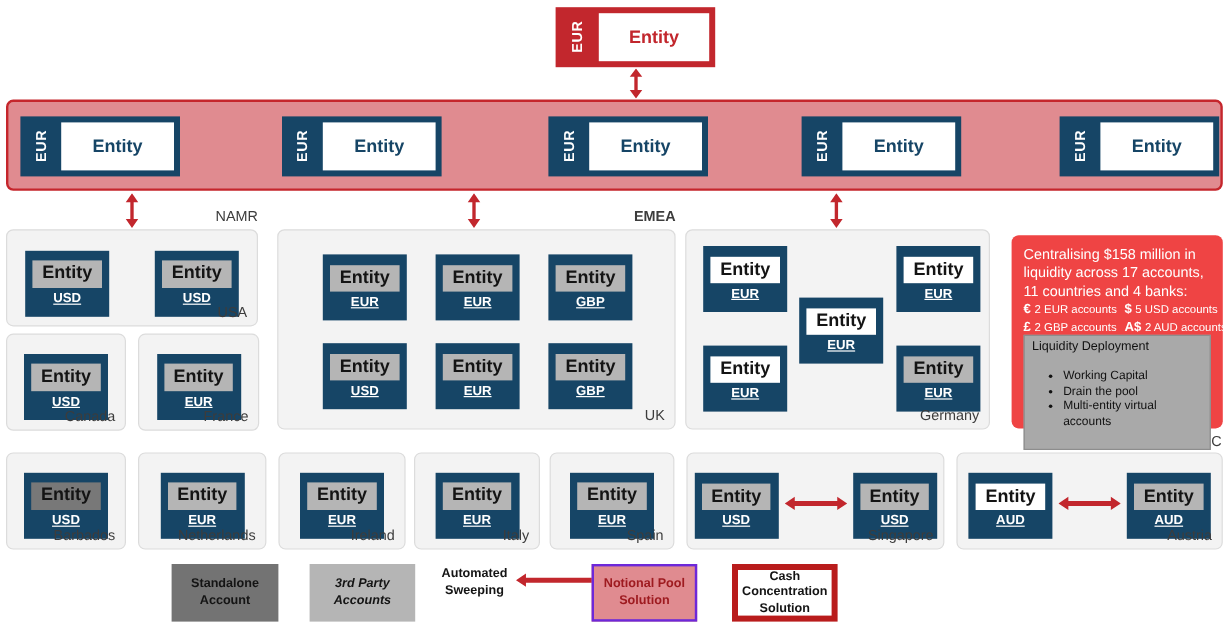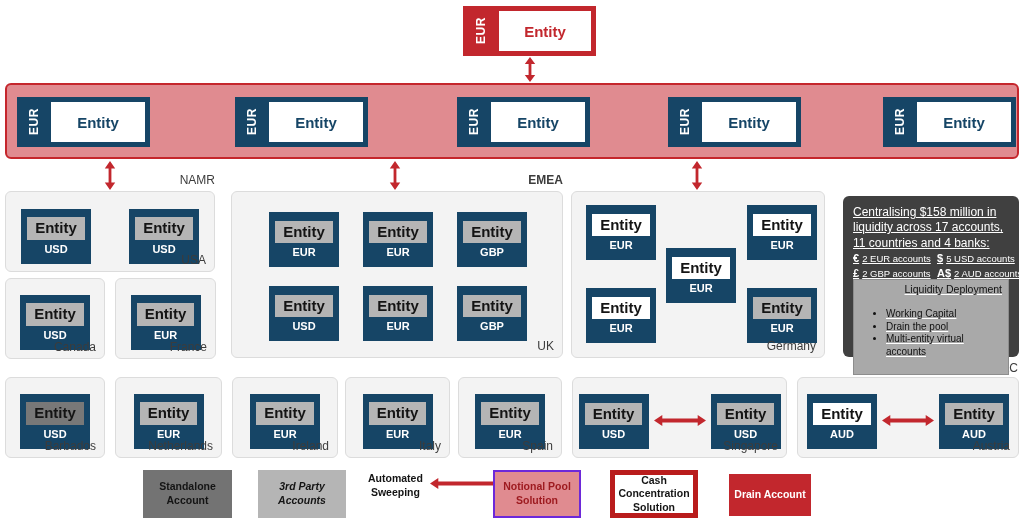--- a/index.html
+++ b/index.html
@@ -35,45 +35,45 @@
   .group{position:absolute;background:#f3f3f3;border:1px solid #dcdcdc;border-radius:6px;box-sizing:border-box;}
   .country-label{position:absolute;right:8px;bottom:4px;font-size:12px;color:#3c3c3c;}
   .group-entities{position:relative;width:100%;height:100%;box-sizing:border-box;}
 
   .entity{width:70px;height:55px;background:#164566;display:flex;flex-direction:column;
           align-items:center;justify-content:center;gap:3px;flex:0 0 auto;}
   .entity-label{font-weight:700;font-size:15px;color:#141414;background:#b5b5b5;
                 padding:1px 8px;line-height:1.35;white-space:nowrap;}
   .entity-label.standalone{background:#787878;}
   .entity-label.concentration{background:#ffffff;}
-  .entity-currency{color:#fff;font-weight:700;font-size:11px;}
+  .entity-currency{color:#fff;font-weight:700;font-size:11px;text-decoration:underline;}
 
   .ents-row{display:flex;align-items:center;justify-content:center;padding-top:9px;gap:38px;}
   .ents-single{display:flex;align-items:center;justify-content:center;padding-top:7px;}
   .ents-pair{display:flex;align-items:center;justify-content:center;padding-top:8px;gap:3px;}
 
   .group-uk .group-entities{display:flex;flex-wrap:wrap;align-content:flex-start;
                             padding:20px 0 0 37px;gap:19px 24px;}
   .group-germany .group-entities .entity{position:absolute;}
   .group-germany .group-entities .entity:nth-of-type(1){left:14px;top:13px;}
   .group-germany .group-entities .entity:nth-of-type(2){left:175px;top:13px;}
   .group-germany .group-entities .entity:nth-of-type(3){left:94px;top:56px;}
   .group-germany .group-entities .entity:nth-of-type(4){left:14px;top:96px;}
   .group-germany .group-entities .entity:nth-of-type(5){left:175px;top:96px;}
 
   
-  .info-box{position:absolute;left:843px;top:196px;width:176px;height:161px;background:#404040;
-            border-radius:6px;box-sizing:border-box;padding:9px 10px 8px;display:flex;flex-direction:column;color:#fff;text-decoration:underline;}
+  .info-box{position:absolute;left:843px;top:196px;width:176px;height:161px;background:#ef4444;
+            border-radius:6px;box-sizing:border-box;padding:9px 10px 8px;display:flex;flex-direction:column;color:#fff;}
   .info-title{font-size:12px;line-height:1.28;}
   .info-accounts{display:grid;grid-template-columns:84px 1fr;gap:3px 0;margin-top:1px;}
   .info-account{font-size:9.5px;white-space:nowrap;}
   .info-account b{font-size:11px;margin-right:3px;}
   .deploy-box{margin-top:auto;background:#a9a9a9;border:1px solid #8d8d8d;color:#111;
               padding:3px 6px 4px;font-size:10px;line-height:1.25;}
-  .deploy-title{font-size:10.5px;margin-bottom:1px;text-align:right;}
+  .deploy-title{font-size:10.5px;margin-bottom:1px;}
   .deploy-box ul{margin:12px;padding-left:14px;}
   .deploy-box li{margin:0;}
 
   
   .legend-box{position:absolute;top:470px;height:48px;box-sizing:border-box;display:flex;align-items:center;
               justify-content:center;text-align:center;font-weight:700;font-size:10.5px;line-height:1.3;color:#141414;}
   .legend-standalone{left:143px;width:89px;background:#737373;}
   .legend-third{left:258px;width:88px;background:#b5b5b5;font-style:italic;}
   .legend-notional{left:493px;width:88px;background:#e08b90;border:2px solid #6d28d9;color:#9e1b20;}
   .legend-concentration{left:610px;width:88px;background:#fff;border:5px solid #b91c1c;}
@@ -326,15 +326,14 @@
   <div class="legend-sweeping">
     <div class="txt">Automated Sweeping</div>
     <span>
       <svg width="88" height="13" viewBox="0 0 88 13">
           <path d="M0 6.5 L8.3 1 V4.4 H79.7 V1 L88 6.5 L79.7 12 V8.6 H8.3 V12 Z" fill="#c2272d"></path>
         </svg>
     </span>
   </div>
   <div class="legend-box legend-notional">Notional Pool Solution</div>
   <div class="legend-box legend-concentration">Cash Concentration Solution</div>
-  <div class="legend-box legend-drain">Drain Account</div>
 
 </div>
 
 </body></html>

